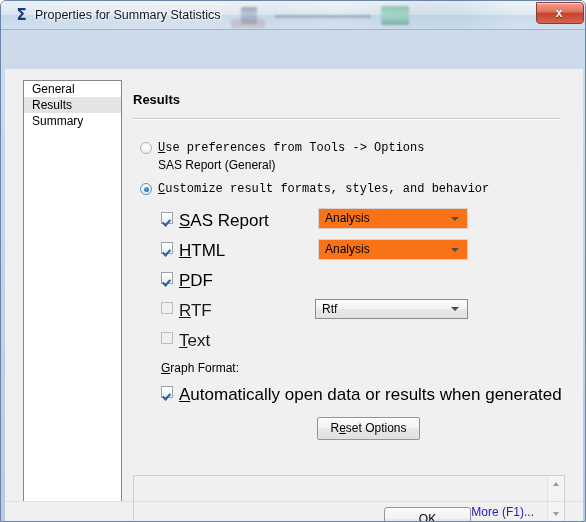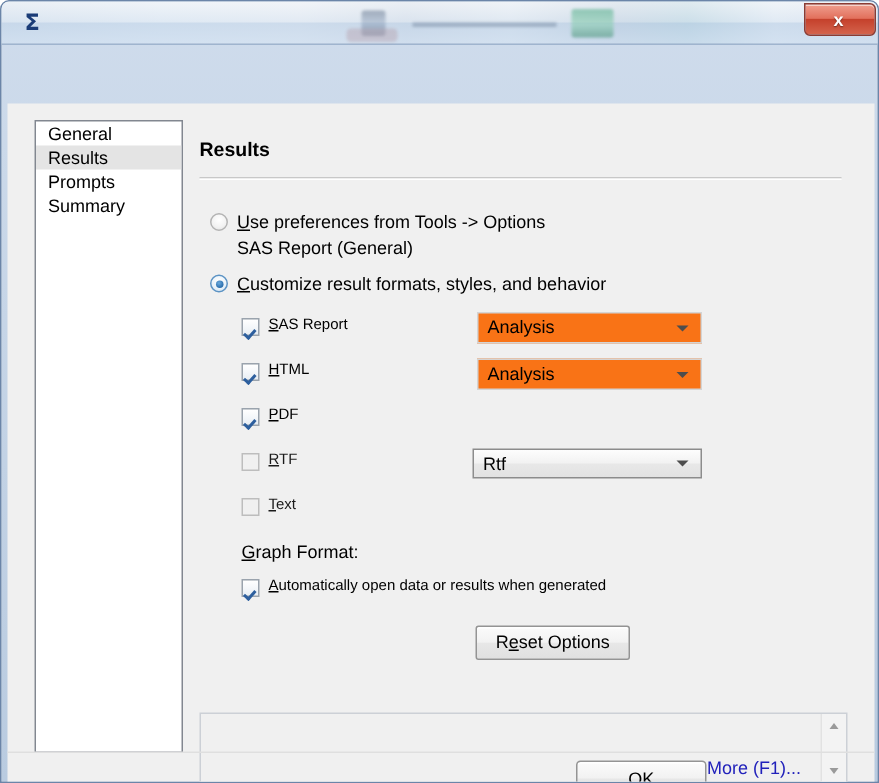--- a/index.html
+++ b/index.html
@@ -181,20 +181,21 @@
     left: 2.5px; top: 2.5px;
     width: 5px; height: 5px;
     border-radius: 50%;
     background: radial-gradient(circle at 40% 35%, #6aa9dd 0%, #2a6ead 70%, #1d5289 100%);
   }
   .radio-label {
     position: absolute;
     left: 18px; top: 0;
     font-size: 12px;
     white-space: nowrap;
+    font-family: Liberation Mono, monospace;
   }
   .sublabel {
     position: absolute;
     font-size: 12px;
     white-space: nowrap;
   }
   u.acc { text-decoration: underline; }
 
   
   .cb-row { position: absolute; }
@@ -219,21 +220,21 @@
     border-width: 0 2px 2px 0;
     transform: rotate(42deg);
   }
   .cbox.dim {
     border: 1px solid #bdbdbd;
     background: #f0f0f0;
   }
   .cb-label {
     position: absolute;
     left: 18px; top: 0;
-    font-size: 10px;
+    font-size: 17px;
     white-space: nowrap;
   }
   .cb-label.dim { color: #1a1a1a; }
 
   
   .combo {
     position: absolute;
     box-sizing: border-box;
     height: 21px;
     background: #f97316;
@@ -382,31 +383,31 @@
 <div class="window">
 
   <div class="titlebar">
     <div class="glass-blur">
       <div class="gb1"></div>
         <div class="gb2"></div>
         <div class="gb3"></div>
         <div class="gb4"></div>
     </div>
     <div class="title-icon">Σ</div>
+    <div class="title-text">Properties for Summary Statistics</div>
     <div class="close-btn">
       <div class="close-x">x</div>
     </div>
   </div>
 
   <div class="client">
 
     <div class="navlist">
       <div class="nav-item">General</div>
       <div class="nav-item selected">Results</div>
-      <div class="nav-item">Prompts</div>
       <div class="nav-item">Summary</div>
     </div>
 
     <div class="content">
 
       <div class="pane-title">Results</div>
       <div class="pane-rule"></div>
 
       <div class="radio-row" style="left:7px; top:61px;">
         <span class="radio"></span>

